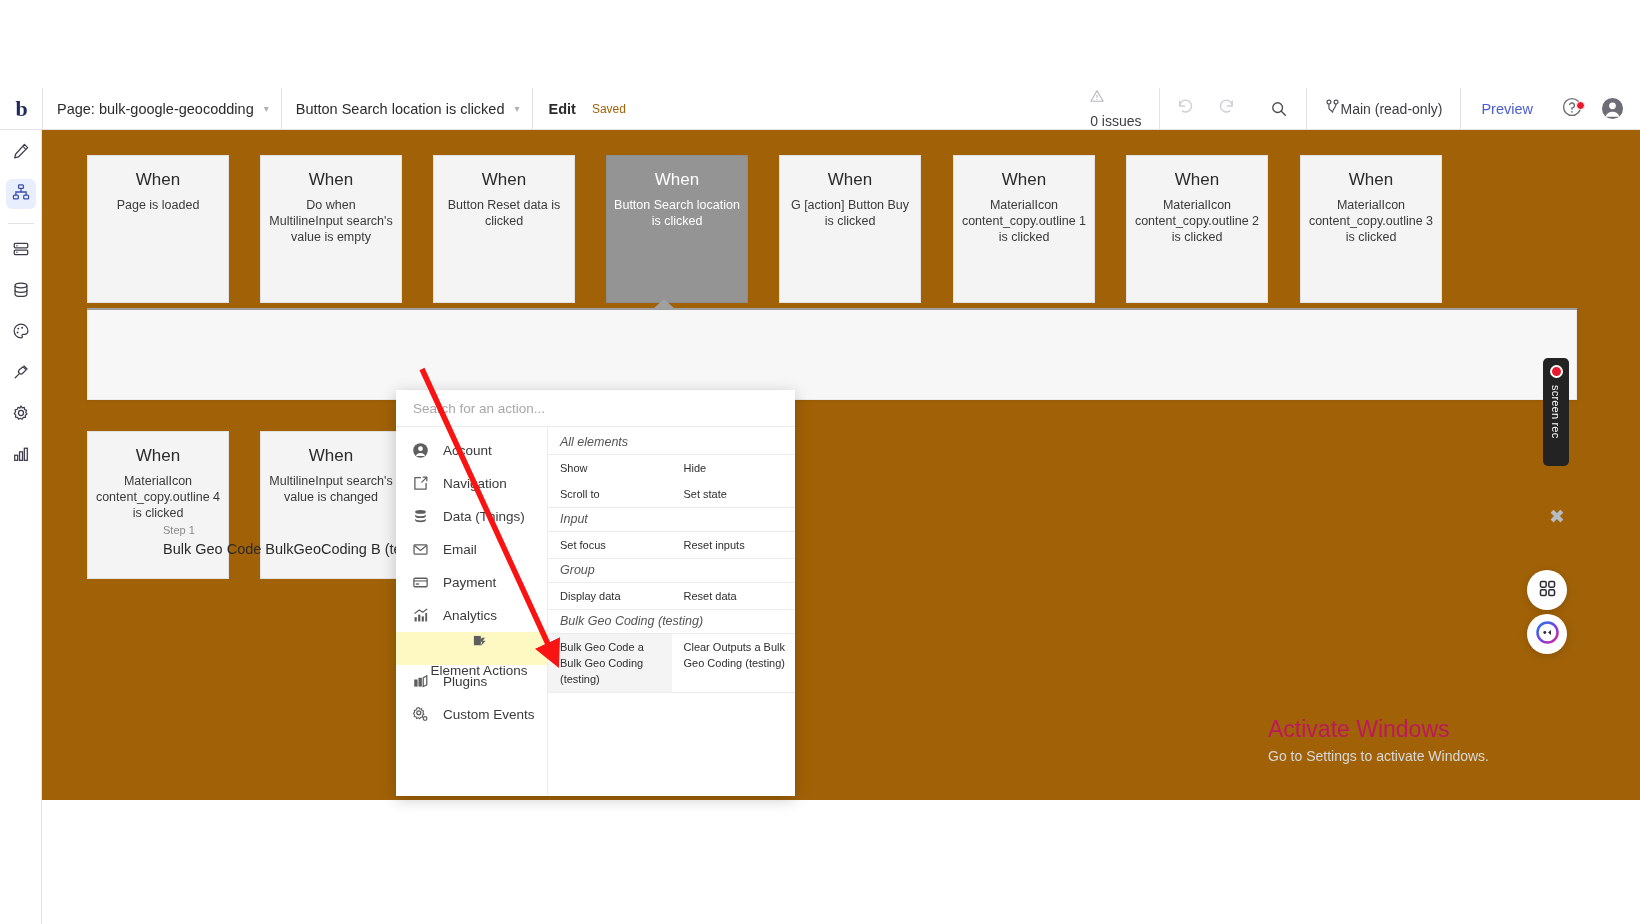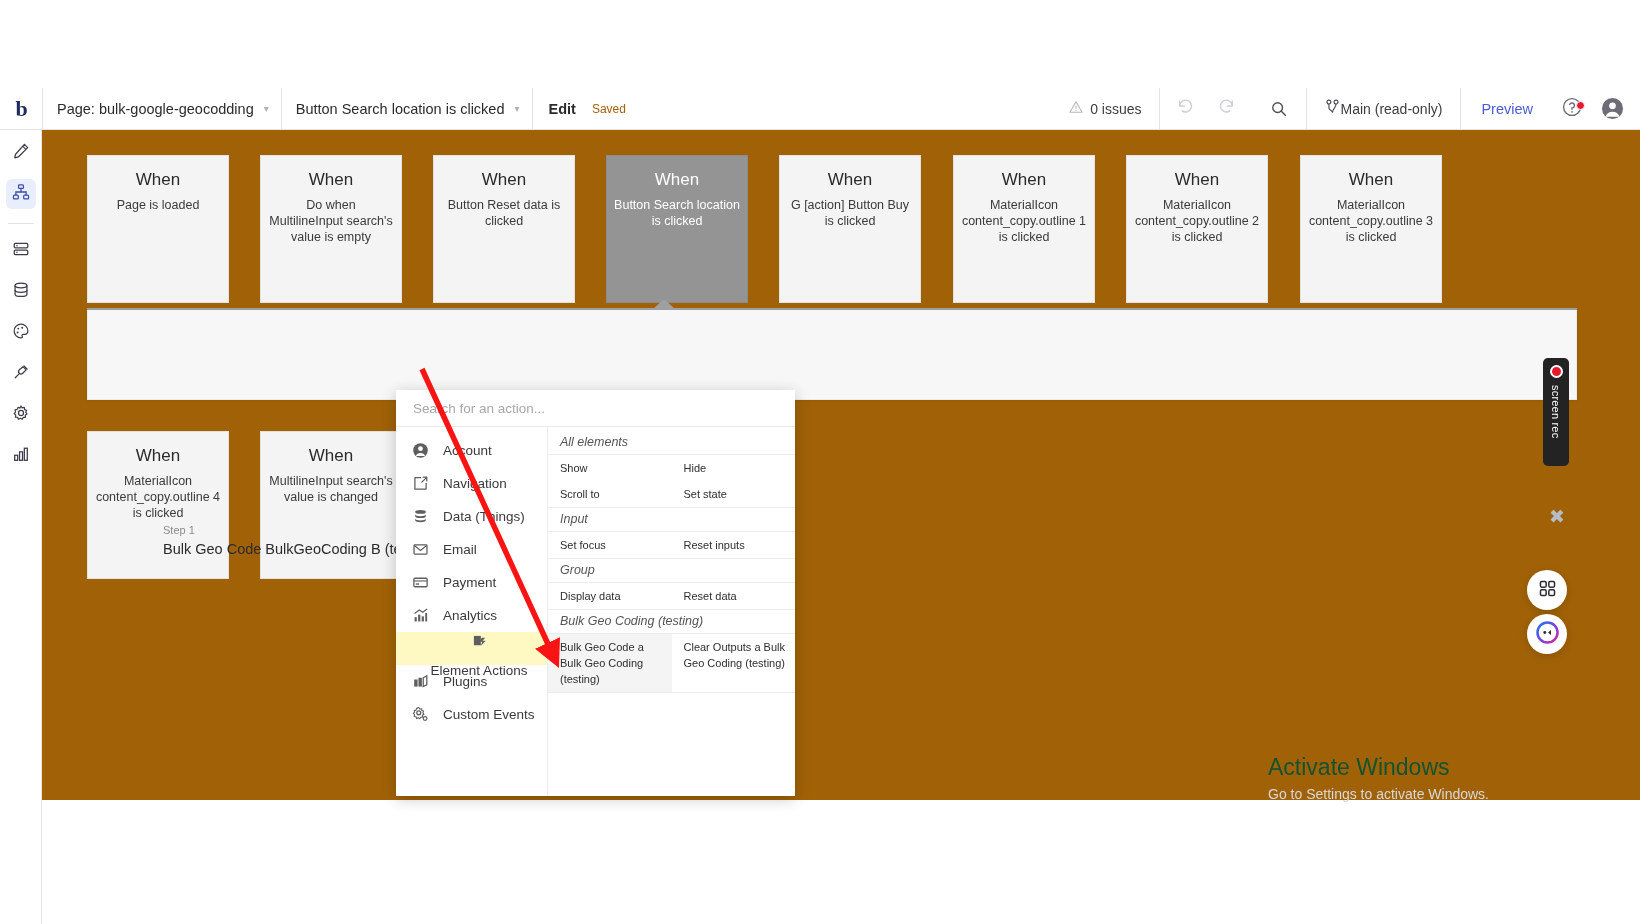--- a/index.html
+++ b/index.html
@@ -26,21 +26,21 @@
     font-size:14.5px; color:#2b2b2b; gap:10px; cursor:pointer;
   }
   .tb-select .caret { color:#b0b0b6; font-size:10px; }
   .pg-sel { min-width:228px; justify-content:center; }
   .ev-sel { min-width:216px; justify-content:space-between; }
 
   .tb-edit { font-size:14.5px; color:#2b2b2b; font-weight:600; padding:0 16px; cursor:pointer;}
   .tb-saved { font-size:12px; color:#a16207; }
 
   .tb-right { margin-left:auto; display:flex; align-items:center; height:42px; }
-  .tb-issues { display:flex; align-items:center; gap:7px; font-size:14px; color:#3c3c43; padding:0 18px; cursor:pointer;}
+  .tb-issues { display:flex; align-items:flex-start; gap:7px; font-size:14px; color:#3c3c43; padding:0 18px; cursor:pointer;flex-direction:column;}
   .tb-undo { display:flex; align-items:center; gap:22px; padding:0 16px; }
   .tb-search { padding: 0 18px; display:flex; align-items:center; cursor:pointer; }
   .tb-branch { display:flex; align-items:center; font-size:14px; color:#3c3c43; padding:0 18px; cursor:pointer;}
   .tb-preview { font-size:14.5px; color:#4a5bd4; padding:0 20px; cursor:pointer; }
   .tb-help { padding:0 8px; position:relative; cursor:pointer; display:flex; align-items:center;}
   .tb-help .dot { position:absolute; top:5px; right:6px; width:9px; height:9px; border-radius:50%; background:#e8192c; border:1.5px solid #fff;}
   .tb-avatar { padding:0 16px 0 10px; display:flex; align-items:center; cursor:pointer;}
 
   
   .rail {
@@ -138,21 +138,21 @@
 
   .fab {
     position:absolute; width:40px; height:40px; border-radius:50%;
     background:#fff; box-shadow:0 2px 9px rgba(0,0,0,0.16);
     display:flex; align-items:center; justify-content:center; cursor:pointer; z-index:50;
   }
   .fab-grid { left:1527px; top:570px; }
   .fab-chat { left:1527px; top:614px; }
 
   .watermark { position:absolute; left:1268px; top:714px; width:340px; text-align:left; z-index:5;}
-  .wm-title { font-size:23px; color:#14532d; line-height:30px;margin-top:38px; }
+  .wm-title { font-size:23px; color:#be185d; line-height:30px; }
   .wm-sub { font-size:14px; color:#d8d8da; margin-top:4px; }
 </style>
 </head>
 <body>
 
 <div id="app">
 
   <div class="topbar">
     <div class="logo-box">
       <span class="logo-b">b</span>

